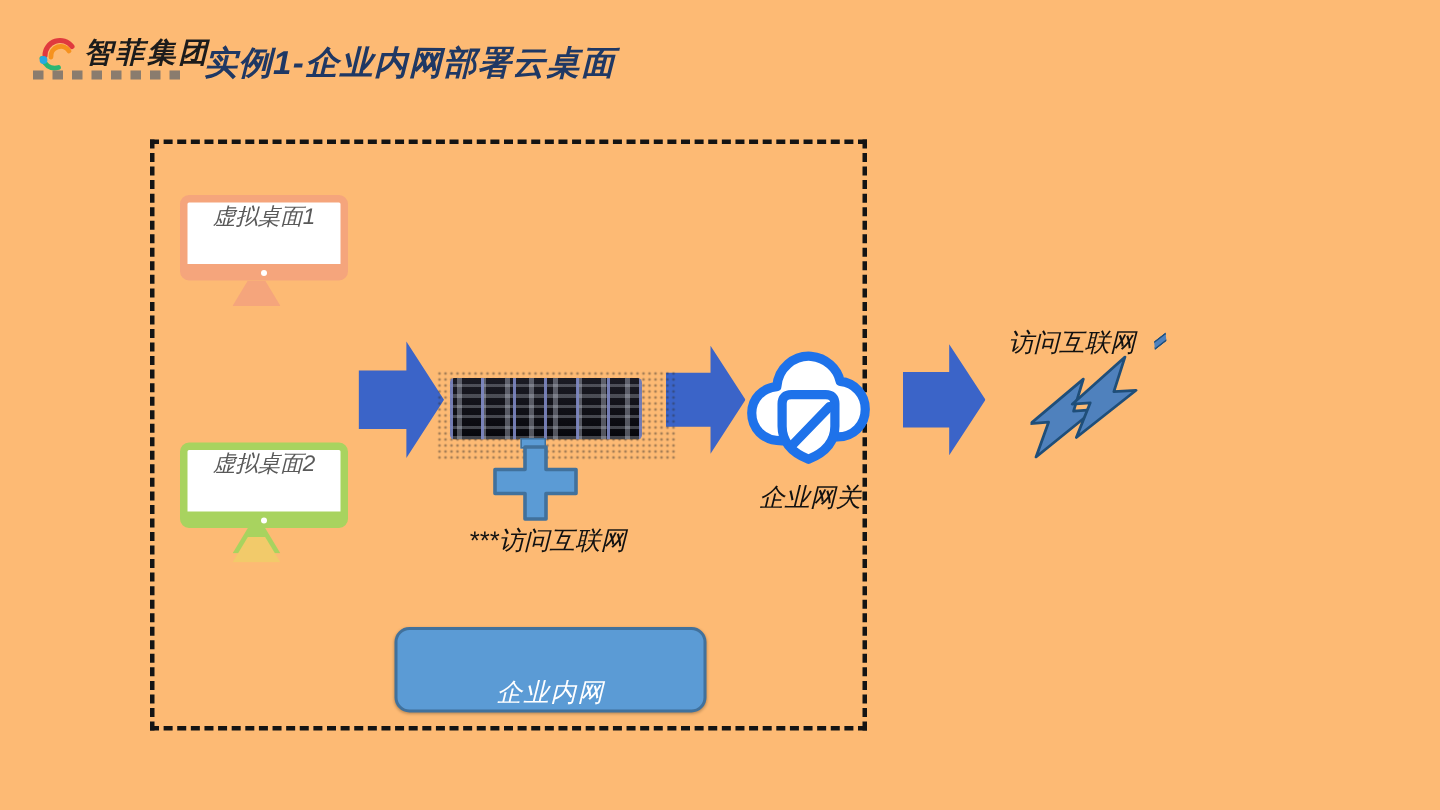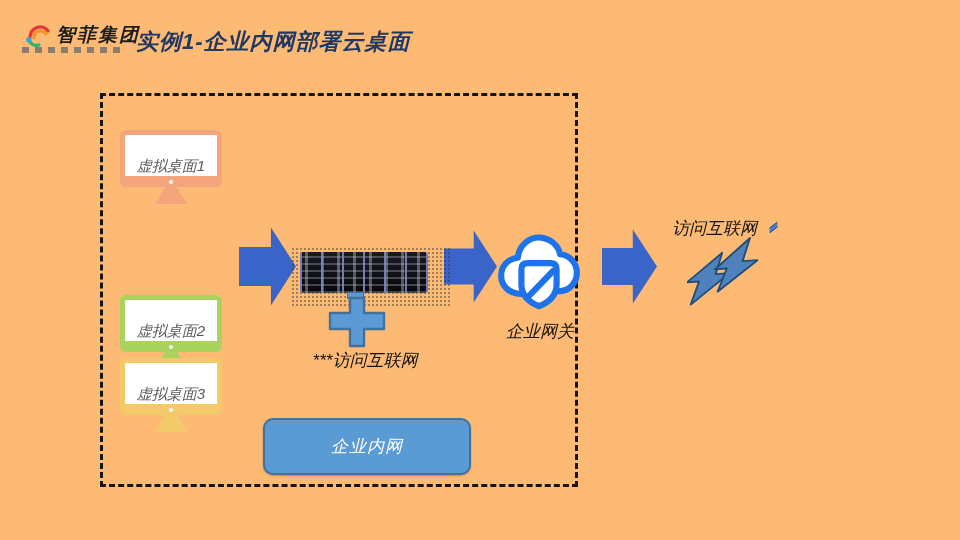--- a/index.html
+++ b/index.html
@@ -11,21 +11,21 @@
   .logo-text{position:absolute;left:56px;top:22px;font-size:19px;font-weight:700;color:#1c1c1c;letter-spacing:2px;}
   .logo-tagline{position:absolute;left:22px;top:47px;width:110px;height:7px;display:flex;gap:6px;}
   .logo-tagline span{display:block;width:7px;height:6px;background:#6d6d6d;opacity:.8;}
   .slide-title{position:absolute;left:136px;top:27px;font-size:22px;font-weight:700;color:var(--title_navy);letter-spacing:1px;}
 
   
   .intranet-boundary{position:absolute;left:100px;top:93px;width:478px;height:394px;border:3px dashed #141414;}
 
   
   .monitor{position:absolute;width:140px;}
-  .monitor .frame{position:relative;width:102px;height:57px;background:#fff;border:5px solid var(--mcolor);border-bottom-width:11px;border-radius:6px;display:flex;align-items:flex-end;justify-content:center;}
+  .monitor .frame{position:relative;width:112px;height:57px;background:#fff;border:5px solid var(--mcolor);border-bottom-width:11px;border-radius:6px;display:flex;align-items:flex-start;justify-content:center;}
   .monitor .frame .dot{position:absolute;left:50%;bottom:-8px;transform:translateX(-50%);width:4px;height:4px;border-radius:50%;background:#fff;}
   .monitor .label{font-size:15px;color:var(--label_gray);white-space:nowrap;}
   .monitor .stand{width:32px;height:17px;margin-left:35px;background:var(--mcolor);clip-path:polygon(32% 0,68% 0,100% 100%,0% 100%);}
 
   
   .arrow{position:absolute;background:var(--arrow_blue);clip-path:polygon(0% 26%,56% 26%,56% 2%,100% 50%,56% 98%,56% 74%,0% 74%);filter:drop-shadow(0 1px 1px rgba(40,60,120,.45));}
 
   
   .dither{position:absolute;left:291px;top:247px;width:160px;height:60px;background-image:radial-gradient(circle,rgba(45,45,45,.85) .9px,transparent 1.1px);background-size:4px 4px;opacity:.5;}
   .server{position:absolute;left:300px;top:252px;width:128px;height:41px;border-radius:3px;
@@ -42,21 +42,21 @@
   
   .cloud{position:absolute;left:495px;top:226px;width:88px;height:90px;}
   .gateway-label{position:absolute;left:490px;top:320px;width:100px;text-align:center;font-size:17px;color:#111;white-space:nowrap;}
 
   
   .internet-label{position:absolute;left:672px;top:217px;font-size:17px;color:#111;white-space:nowrap;}
   .tick{position:absolute;left:767px;top:225px;width:13px;height:5px;background:var(--bolt_fill);border:1px solid var(--bolt_stroke);transform:rotate(-38deg);clip-path:polygon(0 100%,25% 0,100% 0,75% 100%);}
   .bolt{position:absolute;left:687px;top:237px;width:88px;height:76px;}
 
   
-  .intranet-box{position:absolute;left:263px;top:418px;width:208px;height:57px;background:var(--box_blue_fill);border:2px solid var(--box_blue_border);border-radius:10px;display:flex;align-items:center;justify-content:center;box-shadow:0 1px 2px rgba(0,0,0,.25);}
+  .intranet-box{position:absolute;left:263px;top:418px;width:208px;height:57px;background:var(--box_blue_fill);border:2px solid var(--box_blue_border);border-radius:10px;display:flex;align-items:flex-end;justify-content:center;box-shadow:0 1px 2px rgba(0,0,0,.25);}
   .intranet-box span{color:#fff;font-size:17px;letter-spacing:1px;}
 </style>
 </head>
 <body>
 
 <div class="stage">
 
   <svg class="logo-icon" viewBox="0 0 32 32">
     <path d="M8 20 A10 10 0 0 1 26 14" fill="none" stroke="#E03A3E" stroke-width="3.4" stroke-linecap="round"></path>
     <path d="M12 21 A6.5 6.5 0 0 1 24 17" fill="none" stroke="#F6921E" stroke-width="3.2" stroke-linecap="round"></path>
@@ -88,24 +88,20 @@
 
   <div class="monitor" style="--mcolor:var(--monitor2);left:120px;top:248px;margin-top:47px;">
     <div class="frame">
       <span class="label">虚拟桌面2</span>
       <span class="dot"></span>
     </div>
     <div class="stand"></div>
   </div>
 
   <div class="monitor" style="--mcolor:var(--monitor3);left:120px;top:358px;">
-    <div class="frame">
-      <span class="label">虚拟桌面3</span>
-      <span class="dot"></span>
-    </div>
     <div class="stand"></div>
   </div>
 
   <div class="arrow" style="left:239px;top:226px;width:57px;height:81px;"></div>
   <div class="arrow" style="left:444px;top:229px;width:53px;height:75px;"></div>
   <div class="arrow" style="left:602px;top:228px;width:55px;height:77px;"></div>
 
   <div class="dither"></div>
   <div class="server"></div>
   <div class="server-tab"></div>

